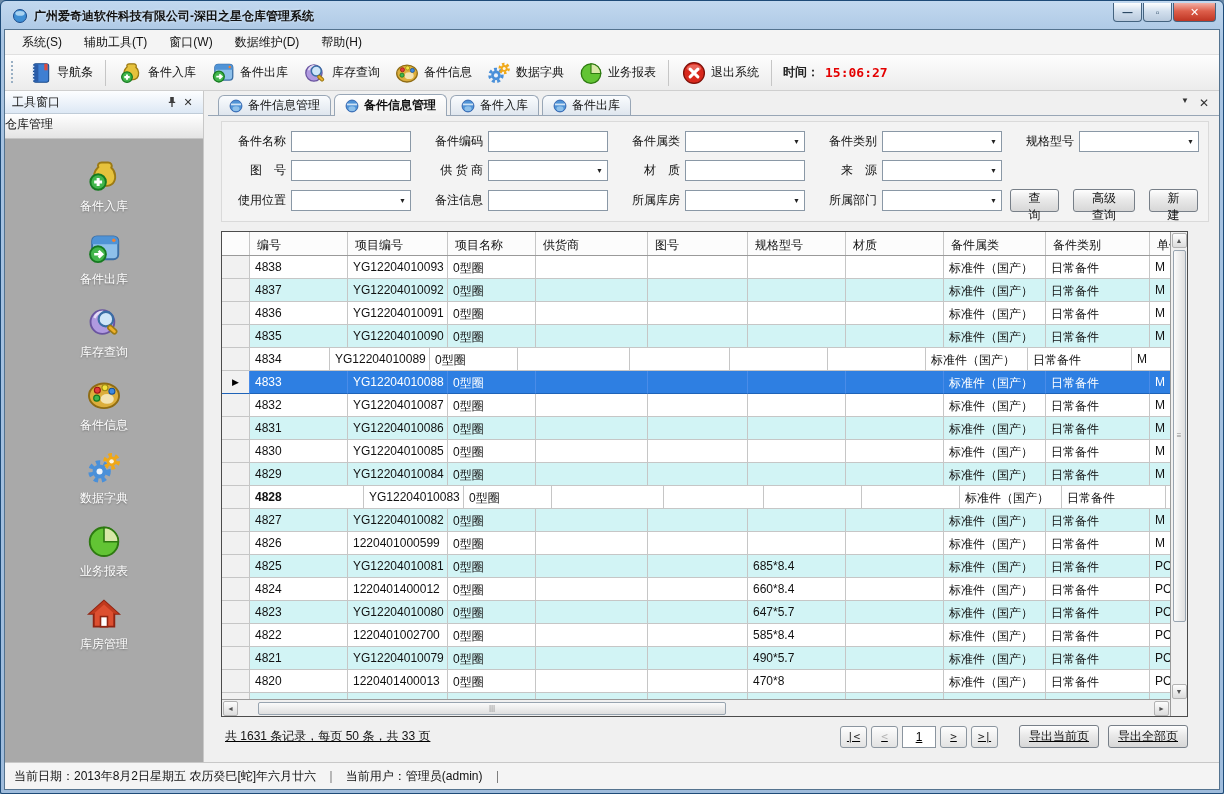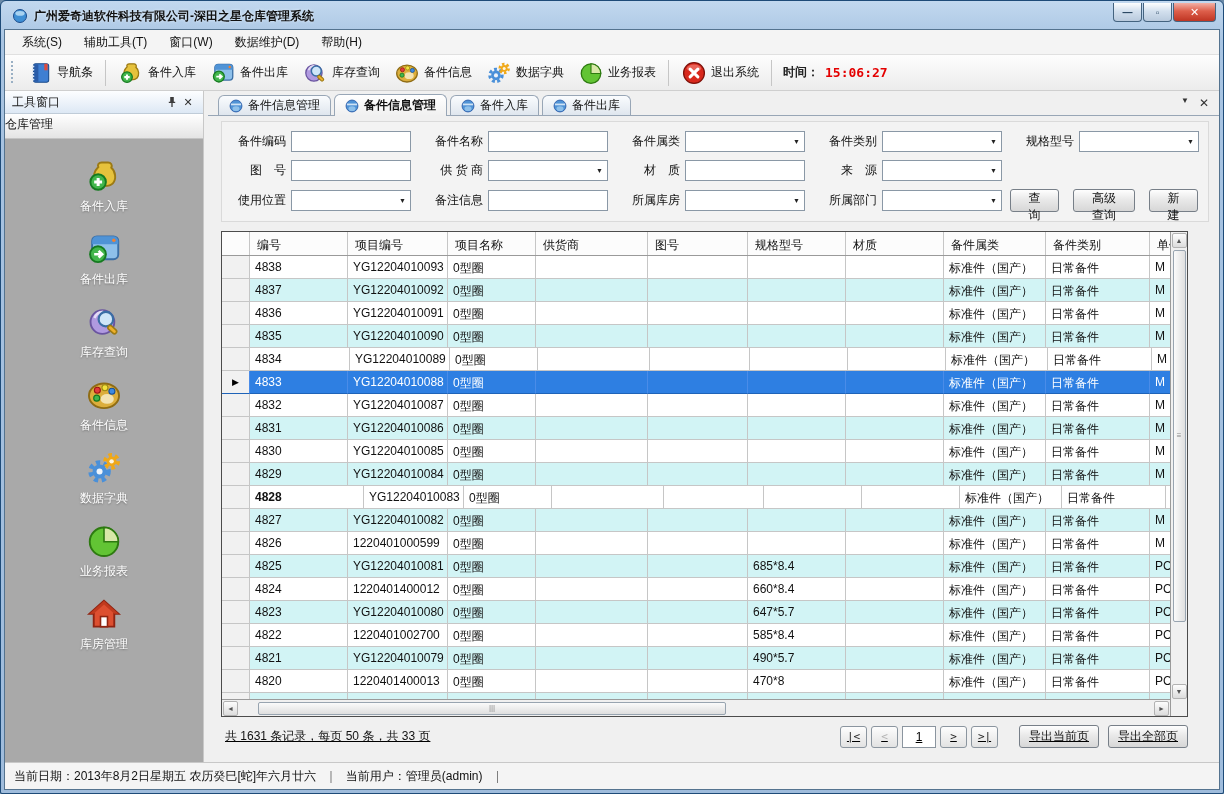--- a/index.html
+++ b/index.html
@@ -406,25 +406,25 @@
           <span class="tabstrip-right">
             <span style="font-size:8px">▼</span>
             <span>✕</span>
           </span>
         </div>
 
         <div class="content">
           <div class="form-panel" id="search-form">
               <div class="form-row">
                 <span class="ffield">
+                  <span class="flabel">备件名称</span>
+                  <input class="ftext" style="">
+                </span>
+                <span class="ffield">
                   <span class="flabel">备件编码</span>
-                  <input class="ftext" style="">
-                </span>
-                <span class="ffield">
-                  <span class="flabel">备件名称</span>
                   <input class="ftext" style="">
                 </span>
                 <span class="ffield">
                   <span class="flabel">备件属类</span>
                   <span class="fcombo">
                     <span class="val"></span>
                     <span class="arr">▼</span>
                   </span>
                 </span>
                 <span class="ffield">
@@ -564,21 +564,21 @@
                     <div class="td" style="width: 112px;"></div>
                     <div class="td" style="width: 100px;"></div>
                     <div class="td" style="width: 98px;"></div>
                     <div class="td" style="width: 98px;"></div>
                     <div class="td" style="width: 102px;">标准件（国产）</div>
                     <div class="td" style="width: 104px;">日常备件</div>
                     <div class="td" style="width: 40px;">M</div>
                   </div>
                   <div class="t-row">
                     <div class="td selcell" style="width: 28px;"></div>
-                    <div class="td" style="width: 100px;">4834</div>
+                    <div class="td" style="width: 80px;">4834</div>
                     <div class="td" style="width: 100px;">YG12204010089</div>
                     <div class="td" style="width: 88px;">0型圈</div>
                     <div class="td" style="width: 112px;"></div>
                     <div class="td" style="width: 100px;"></div>
                     <div class="td" style="width: 98px;"></div>
                     <div class="td" style="width: 98px;"></div>
                     <div class="td" style="width: 102px;">标准件（国产）</div>
                     <div class="td" style="width: 104px;">日常备件</div>
                     <div class="td" style="width: 40px;">M</div>
                   </div>

